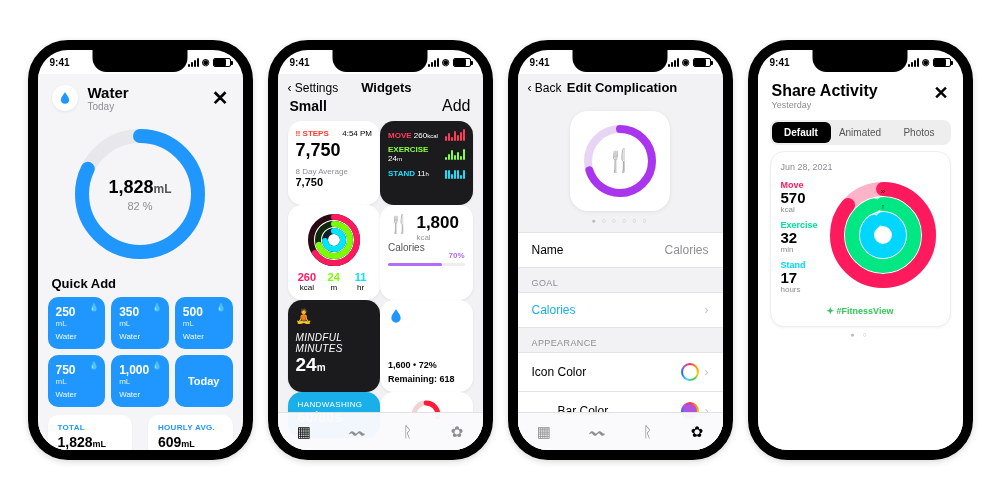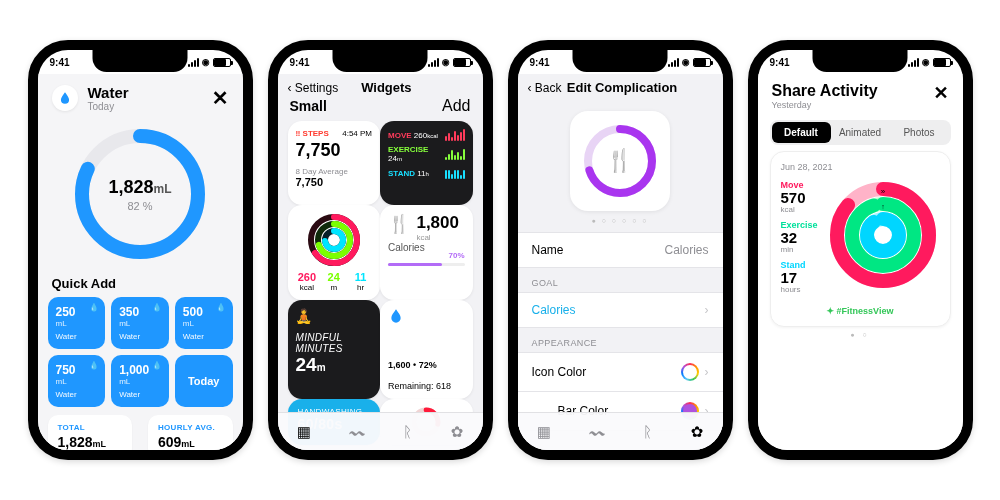--- a/index.html
+++ b/index.html
@@ -333,21 +333,21 @@
       <div class="wcard dark mind">
         <div class="ic">🧘</div>
         <div class="lbl">MINDFUL MINUTES</div>
         <div class="val"><span>24</span><small>m</small></div>
       </div>
       <div class="wcard wat">
         <svg width="16" height="16" viewBox="0 0 24 24">
             <path fill="#1f97ff" d="M12 2C8 8 5 11 5 15a7 7 0 0 0 14 0c0-4-3-7-7-13z"></path>
           </svg>
         <div class="txt">1,600 • 72%</div>
-        <div class="txt" style="margin-top:11px;font-weight:400">Remaining: 618</div>
+        <div class="txt" style="margin-top:4px;font-weight:700">Remaining: 618</div>
       </div>
       <div class="wcard blue hand" style="min-height:40px">
         <div>HANDWASHING</div>
           <div class="v">60/80s</div>
       </div>
       <div class="wcard" style="min-height:40px;display:flex;justify-content:center;">
         <svg width="50" height="30" viewBox="0 0 50 50">
             <circle cx="25" cy="25" r="20" fill="none" stroke="#f0d4d4" stroke-width="8"></circle>
             <circle cx="25" cy="25" r="20" fill="none" stroke="#ff1a3a" stroke-width="8" stroke-dasharray="125" stroke-dashoffset="90" stroke-linecap="round" transform="rotate(-90 25 25)"></circle>
           </svg>

